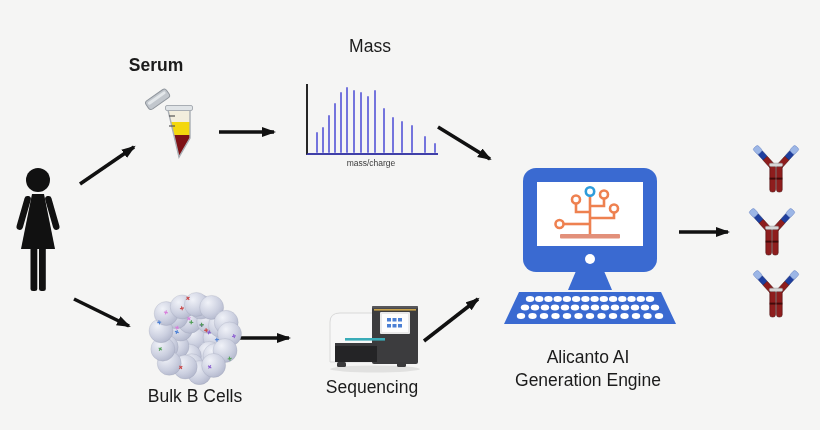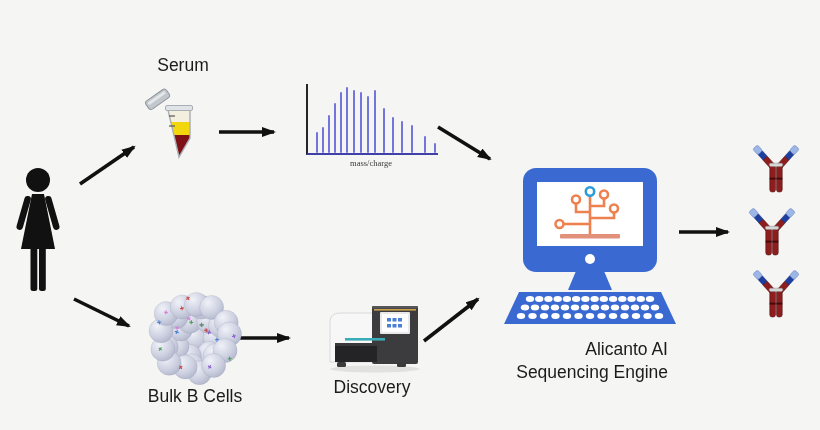--- a/index.html
+++ b/index.html
@@ -17,21 +17,21 @@
   #arrowhead path{fill:var(--arrow-color,#111);}
   
   .ms-chart{
     left:306px; top:84px; width:130px; height:69px; z-index:2;
     border-left:2px solid #262626;
     border-bottom:2.5px solid var(--axis-x,#4040a8);
   }
   .peak{position:absolute; bottom:0; width:2.4px; border-radius:1px;}
   .ms-xlabel{
     left:306px; top:158px; width:130px; text-align:center;
-    font-family:Liberation Serif, serif; font-size:8.5px; color:#3a3a3a;
+    font-family:Liberation Sans, sans-serif; font-size:8.5px; color:#3a3a3a;
   }
   
   .comp-blue{fill:var(--computer-blue,#3a6ad1);}
   .circuit{stroke:var(--circuit-orange,#ee8150); stroke-width:2.6; fill:none;}
   .circuit-node{stroke:var(--circuit-orange,#ee8150); stroke-width:2.6; fill:#fff;}
   .circuit-node-top{stroke:var(--node-blue,#2d9cdb); stroke-width:2.6; fill:#fff;}
   .kb-key{fill:#fff;}
   
   .ab-red{fill:var(--ab-red,#8e1d1d); stroke:#3c0909; stroke-width:0.5;}
   .ab-dblue{fill:var(--ab-dblue,#1f3f9e); stroke:#14266b; stroke-width:0.5;}
@@ -67,21 +67,21 @@
         </g>
       <g transform="rotate(-16 34 30)">
           <rect x="30.5" y="29" width="6.5" height="35" rx="3.2" fill="#111"></rect>
         </g>
       <path d="M18,27 L30,27 L41,82 L7,82 Z" fill="#111"></path>
       <rect x="16.5" y="80" width="6.8" height="44" rx="2.5" fill="#111"></rect>
       <rect x="25" y="80" width="6.8" height="44" rx="2.5" fill="#111"></rect>
     </svg>
   </div>
 
-  <div class="abs label" style="left:150px; top:55px; width:66px;">Serum</div>
+  <div class="abs label" style="left:123px; top:55px; width:66px;font-weight:bold;">Serum</div>
   <div class="abs icon" style="left:140px; top:85px;">
     <svg width="60" height="80" viewBox="0 0 60 80">
       <defs>
         <clipPath id="tubeClip">
             <path d="M28,25 H50 V53 L39,72 Z"></path>
           </clipPath>
       </defs>
       <g transform="rotate(-35 18 14)">
         <rect x="5" y="9" width="25" height="10" rx="3" fill="#c2c7cd" stroke="#8f959c" stroke-width="1"></rect>
         <rect x="7" y="11" width="21" height="3" rx="1.5" fill="#e3e7ea"></rect>
@@ -92,20 +92,21 @@
         <rect x="28" y="50" width="22" height="23" style="fill:var(--serum-red,#7e1115)"></rect>
       </g>
       <path d="M28,25 H50 V53 L39,72 Z" fill="none" stroke="#a9aeb4" stroke-width="1.4"></path>
       <rect x="25.5" y="20.5" width="27" height="5" rx="1.5" fill="#e0e4e7" stroke="#a9aeb4" stroke-width="1"></rect>
       <line x1="29" y1="31" x2="35" y2="31" stroke="#555" stroke-width="1.2"></line>
       <line x1="29" y1="41" x2="35" y2="41" stroke="#555" stroke-width="1.2"></line>
     </svg>
   </div>
 
   <div class="abs label" style="left:300px; top:36px; width:140px;">
+    <div>Mass</div>
   </div>
   <div class="abs ms-chart" id="ms-chart">
       <div class="peak" style="left: 8px; height: 30%; background: rgb(116, 116, 221);"></div>
       <div class="peak" style="left: 14px; height: 38%; background: rgb(116, 116, 221);"></div>
       <div class="peak" style="left: 20px; height: 55%; background: rgb(116, 116, 221);"></div>
       <div class="peak" style="left: 26px; height: 72%; background: rgb(116, 116, 221);"></div>
       <div class="peak" style="left: 32px; height: 88%; background: rgb(116, 116, 221);"></div>
       <div class="peak" style="left: 38px; height: 95%; background: rgb(116, 116, 221);"></div>
       <div class="peak" style="left: 45px; height: 92%; background: rgb(116, 116, 221);"></div>
       <div class="peak" style="left: 52px; height: 88%; background: rgb(116, 116, 221);"></div>
@@ -250,21 +251,21 @@
           <rect x="73" y="26" width="4" height="3.5"></rect>
       </g>
       <rect x="20" y="40" width="40" height="2.6" fill="#3aacb8"></rect>
       <path d="M10,45 L52,45 L52,64 L10,64 Z" fill="#242426"></path>
       <path d="M10,45 L52,45 L52,48 L10,48 Z" fill="#39393c"></path>
       <rect x="12" y="64" width="9" height="5" rx="1.5" fill="#3a3a3c"></rect>
       <rect x="72" y="64" width="9" height="5" rx="1.5" fill="#3a3a3c"></rect>
     </svg>
   </div>
   <div class="abs label" style="left:297px; top:376px; width:150px; line-height:23px;">
-    <div>Discovery</div>
+    <div>Sequencing</div>
   </div>
 
   <div class="abs icon" style="left:490px; top:166px;">
     <svg width="190" height="160" viewBox="0 0 190 160">
       <rect x="33" y="2" width="134" height="104" rx="13" class="comp-blue"></rect>
       <rect x="47" y="16" width="106" height="64" fill="#fff"></rect>
       <g>
         <rect x="70" y="68" width="60" height="4.5" rx="1" fill="#e2907a"></rect>
         <path class="circuit" d="M100,68 V30"></path>
         <path class="circuit" d="M100,46 H86 V38"></path>
@@ -318,23 +319,23 @@
           <ellipse cx="100" cy="150" rx="4.2" ry="2.9" class="kb-key"></ellipse>
           <ellipse cx="111.5" cy="150" rx="4.2" ry="2.9" class="kb-key"></ellipse>
           <ellipse cx="123" cy="150" rx="4.2" ry="2.9" class="kb-key"></ellipse>
           <ellipse cx="134.5" cy="150" rx="4.2" ry="2.9" class="kb-key"></ellipse>
           <ellipse cx="146" cy="150" rx="4.2" ry="2.9" class="kb-key"></ellipse>
           <ellipse cx="157.5" cy="150" rx="4.2" ry="2.9" class="kb-key"></ellipse>
           <ellipse cx="169" cy="150" rx="4.2" ry="2.9" class="kb-key"></ellipse>
         </g>
     </svg>
   </div>
-  <div class="abs label" style="left:508px; top:338px; width:160px; line-height:23px;text-align:right;">
+  <div class="abs label" style="left:508px; top:346px; width:160px; line-height:23px;">
     <div>Alicanto AI</div>
-    <div>Sequencing Engine</div>
+    <div>Generation Engine</div>
   </div>
 
 
 <div class="abs antibody" style="left: 747px; top: 142px;">
       <svg width="58" height="52" viewBox="0 0 60 54">
         <g transform="rotate(-42 27 26)">
           <rect class="ab-red" x="24" y="13" width="6" height="13" rx="1"></rect>
           <rect class="ab-dblue" x="24" y="5.5" width="6" height="8" rx="1"></rect>
           <rect class="ab-lblue" x="23.6" y="-2" width="6.8" height="8" rx="2"></rect>
         </g>

